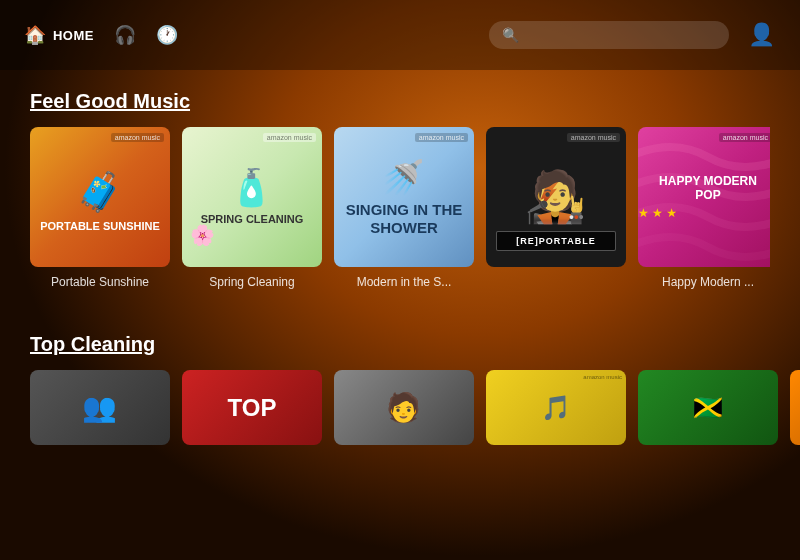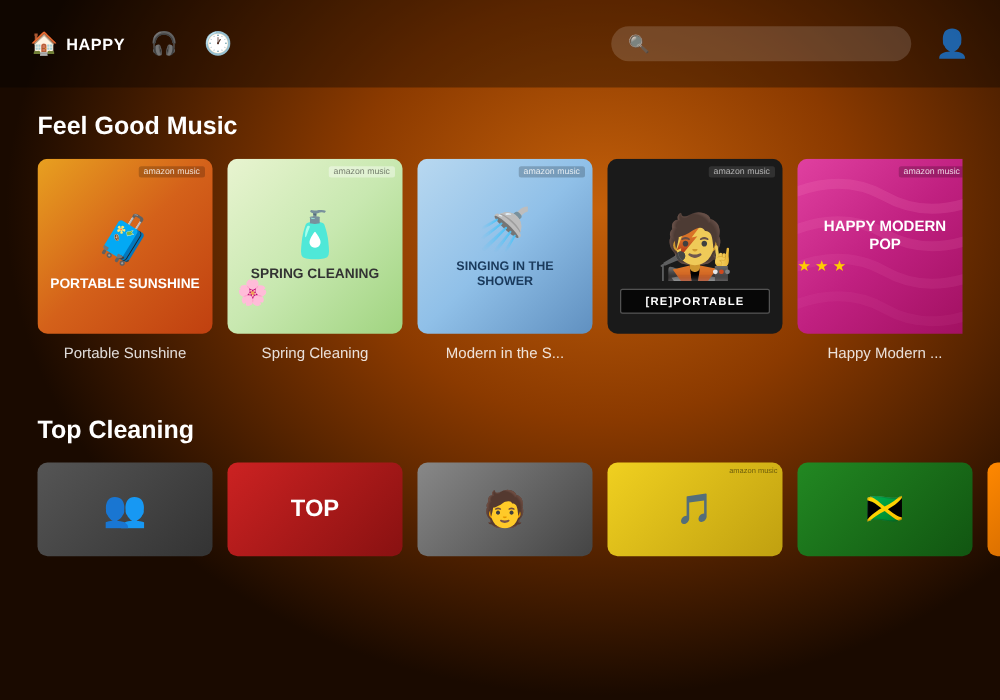--- a/index.html
+++ b/index.html
@@ -105,20 +105,21 @@
     
     .section {
       padding: 20px 30px 0;
     }
 
     .section-title {
       font-size: 20px;
       font-weight: 700;
       margin-bottom: 14px;
       color: #fff;
+      text-decoration: underline;
     }
 
     
     .cards-row {
       display: flex;
       gap: 12px;
       overflow: hidden;
     }
 
     .card {
@@ -231,21 +232,21 @@
       font-size: 7px;
       color: rgba(255,255,255,0.8);
       background: rgba(0,0,0,0.2);
       padding: 1px 4px;
       border-radius: 2px;
     }
     .card-shower .shower-icon {
       font-size: 34px;
     }
     .card-shower .card-inner-title {
-      font-size: 10px;
+      font-size: 15px;
       font-weight: 700;
       text-align: center;
       color: #1a3a5c;
       text-transform: uppercase;
       line-height: 1.2;
       margin-top: 4px;
       padding: 0 8px;
     }
 
     
@@ -350,21 +351,21 @@
       font-size: 28px;
     }
 
     .station-2 {
       background: linear-gradient(135deg, #cc2222 0%, #881111 100%);
       display: flex;
       align-items: center;
       justify-content: center;
     }
     .station-2 .top-text {
-      font-size: 19px;
+      font-size: 24px;
       font-weight: 900;
       color: #fff;
       text-align: right;
     }
 
     .station-3 {
       background: linear-gradient(135deg, #888 0%, #444 100%);
       display: flex;
       align-items: center;
       justify-content: center;
@@ -418,21 +419,21 @@
 
 <div class="bg-gradient"></div>
 
 <div class="content">
 
   <nav class="top-nav">
     <div class="nav-left">
 
       <div class="nav-item active">
         <span class="icon">🏠</span>
-        <span>HAPPY</span>
+        <span>HOME</span>
       </div>
 
       <div class="nav-item">
         <span class="icon">🎧</span>
       </div>
 
       <div class="nav-item">
         <span class="icon">🕐</span>
       </div>
 

